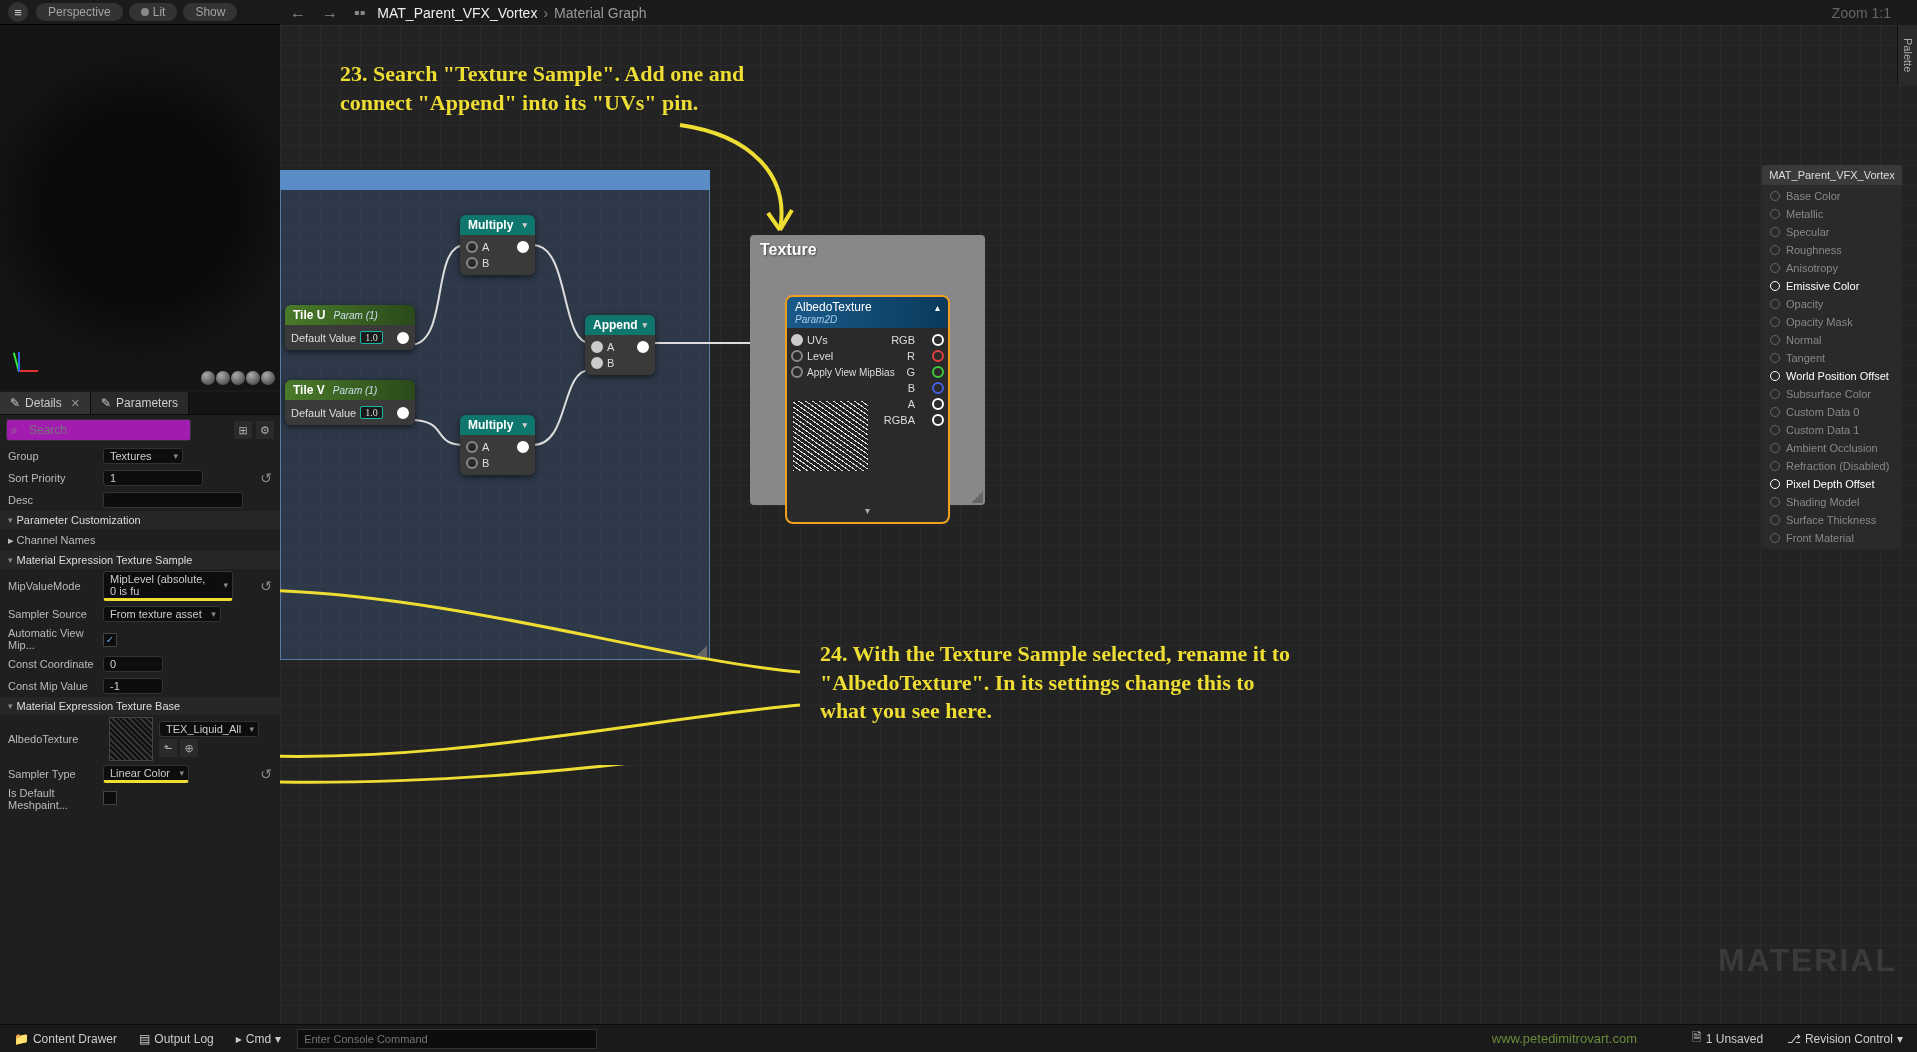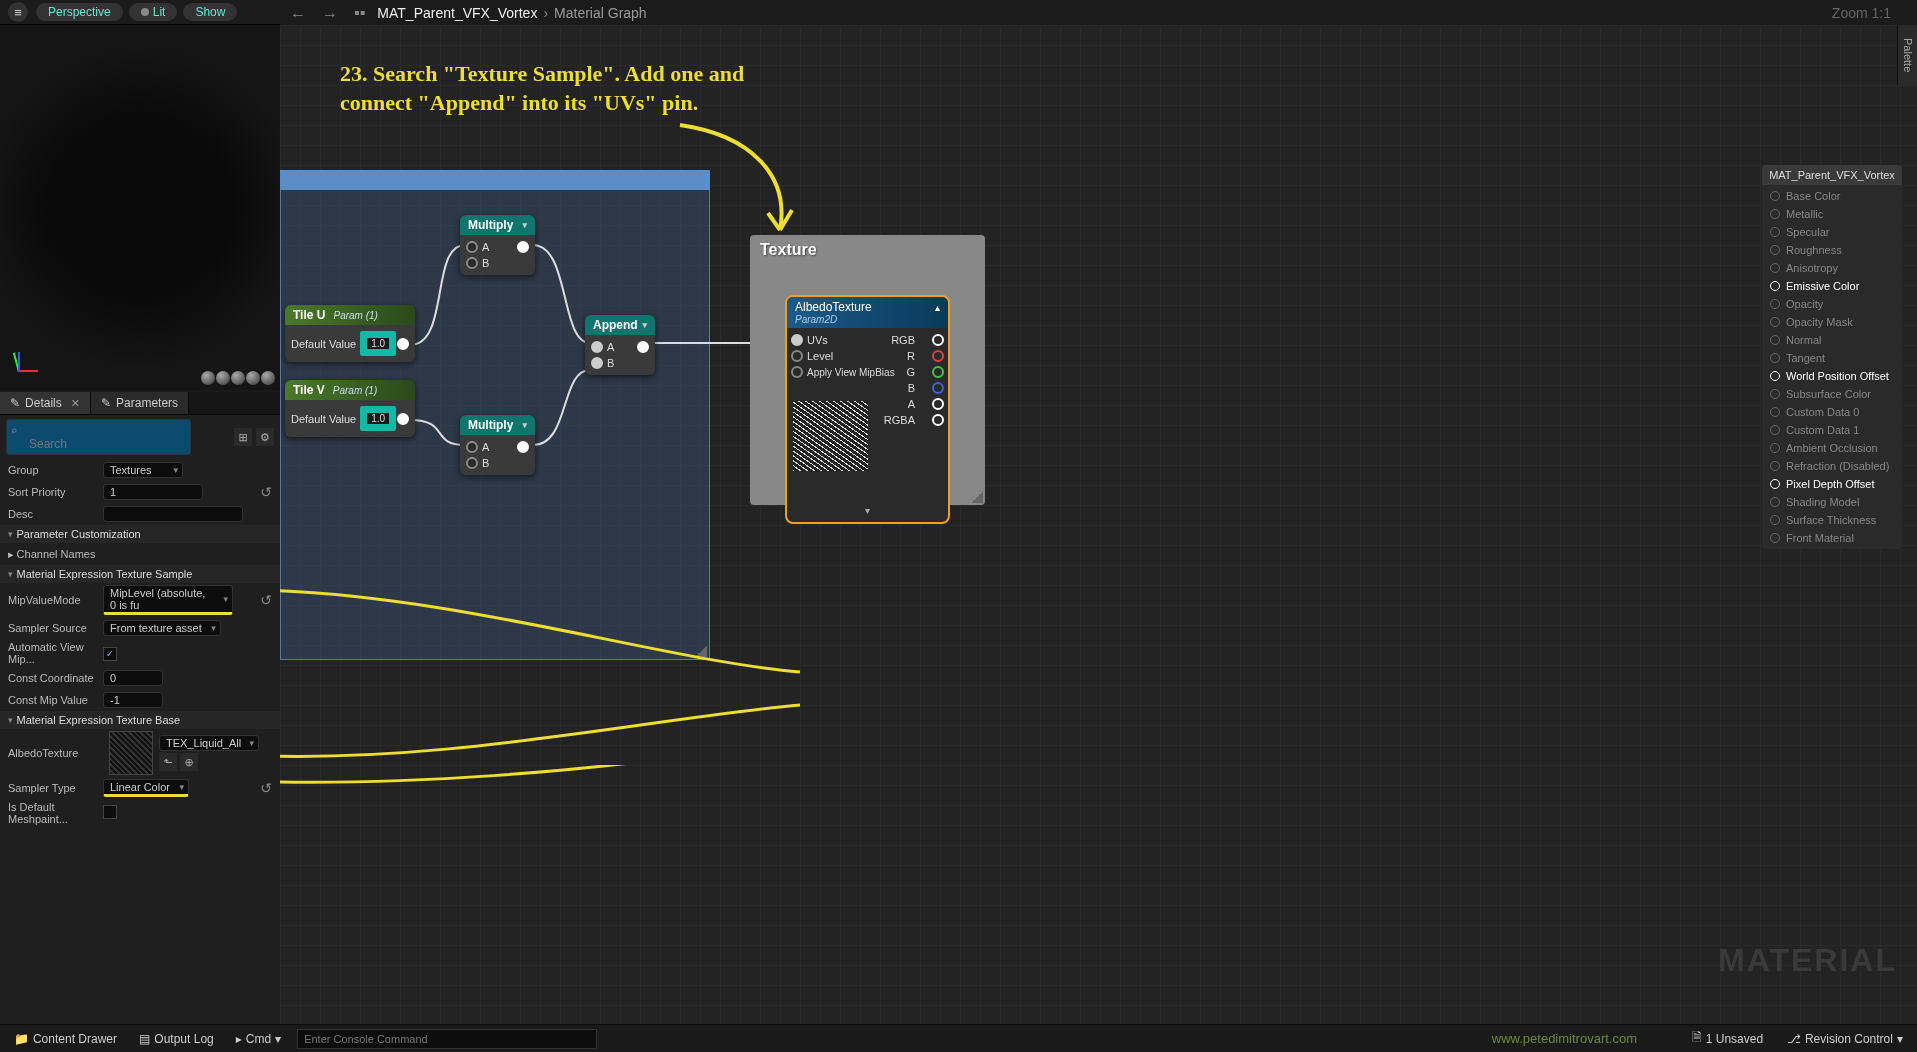--- a/index.html
+++ b/index.html
@@ -1,40 +1,40 @@
 <!DOCTYPE html>
 <html><head>
 <meta charset="utf-8">
 <style>
 * { margin: 0; padding: 0; box-sizing: border-box; font-family: Arial, Helvetica, sans-serif; }
 body { background: #1a1a1a; color: #ccc; width: 1917px; height: 1052px; overflow: hidden; position: relative; font-size: 13px; }
 
 
 .top-toolbar { position: absolute; top: 0; left: 0; right: 0; height: 25px; background: #1b1b1b; display: flex; align-items: center; padding: 0 8px; border-bottom: 1px solid #000; }
-.pill { background: #333; border-radius: 12px; padding: 2px 12px; margin-right: 6px; font-size: 12px; color: #5eead4; display: flex; align-items: center; gap: 4px; }
+.pill { background: #333; border-radius: 12px; padding: 2px 12px; margin-right: 6px; font-size: 12px; color: #a3a3a3; display: flex; align-items: center; gap: 4px; }
 .hamburger { width: 20px; height: 20px; background: #333; border-radius: 50%; display: flex; align-items: center; justify-content: center; margin-right: 8px; }
 .vp-dot { width: 8px; height: 8px; border-radius: 50%; background: #888; }
 
 
 .viewport3d { position: absolute; top: 25px; left: 0; width: 280px; height: 365px; background: radial-gradient(circle at 50% 50%, #0a0a0a 40%, #151515 70%); }
 .axis-gizmo { position: absolute; bottom: 10px; left: 10px; width: 40px; height: 40px; }
 .axis-x { position: absolute; bottom: 8px; left: 8px; width: 20px; height: 2px; background: #e83030; }
 .axis-y { position: absolute; bottom: 8px; left: 8px; width: 2px; height: 20px; background: #30e830; transform: rotate(-15deg); transform-origin: bottom; }
 .axis-z { position: absolute; bottom: 8px; left: 8px; width: 2px; height: 20px; background: #3060e8; }
 .shading-balls { position: absolute; bottom: 5px; right: 5px; display: flex; gap: 1px; }
 .ball { width: 14px; height: 14px; border-radius: 50%; background: radial-gradient(circle at 35% 30%, #aaa, #333); }
 
 
 .details-panel { position: absolute; top: 392px; left: 0; width: 280px; bottom: 28px; background: #1f1f1f; overflow: hidden; }
 .panel-tabs { display: flex; background: #151515; border-bottom: 1px solid #0a0a0a; }
 .panel-tab { padding: 4px 10px; background: #2a2a2a; border-right: 1px solid #0a0a0a; font-size: 12px; display: flex; align-items: center; gap: 5px; }
 .panel-tab.active { background: #333; }
 .close-x { color: #999; font-size: 11px; margin-left: 4px; }
 .search-row { display: flex; align-items: center; padding: 4px 6px; gap: 4px; }
-.search-input { flex: 1; background: #0c4a6e; border: 1px solid #333; border-radius: 3px; padding: 17px 6px 3px 22px; color: #ccc; font-size: 12px; }
+.search-input { flex: 1; background: #a21caf; border: 1px solid #333; border-radius: 3px; padding: 3px 6px 3px 22px; color: #ccc; font-size: 12px; }
 .search-wrap { position: relative; flex: 1; }
 .search-wrap .mag { position: absolute; left: 5px; top: 4px; color: #888; font-size: 12px; }
 .icon-btn { width: 18px; height: 18px; background: #2a2a2a; display: flex; align-items: center; justify-content: center; font-size: 11px; color: #aaa; }
 
 .prop-row { display: flex; align-items: center; padding: 2px 8px; min-height: 22px; }
 .prop-label { width: 95px; font-size: 11px; color: #bbb; }
 .prop-value { flex: 1; }
 .prop-select { background: #0d0d0d; border: 1px solid #333; color: #ccc; padding: 1px 18px 1px 6px; font-size: 11px; border-radius: 3px; position: relative; display: inline-flex; align-items: center; min-width: 80px; }
 .prop-select::after { content: '▾'; position: absolute; right: 4px; color: #888; font-size: 9px; }
 .prop-input { background: #0d0d0d; border: 1px solid #333; color: #ccc; padding: 1px 6px; font-size: 11px; border-radius: 3px; width: 100px; }
@@ -73,21 +73,21 @@
 .pin { width: 12px; height: 12px; border-radius: 50%; border: 2px solid #888; background: #2a2a2a; }
 .pin.filled { background: #ccc; border-color: #ccc; }
 .pin.red { border-color: #e04040; }
 .pin.green { border-color: #40c840; }
 .pin.blue { border-color: #4060e0; }
 .pin.white { border-color: #fff; }
 .pin.out { background: #fff; border-color: #fff; }
 .title-green { background: linear-gradient(90deg, #4a7a2a, #2a4a1a); }
 .title-dark { background: #0f766e; }
 .caret { font-size: 9px; color: #ccc; margin-left: auto; }
-.val-box { background: #1a1a1a; border: 7px solid #14b8a6; padding: 0 4px; font-size: 10px; border-radius: 2px; }
+.val-box { background: #1a1a1a; border: 1px solid #14b8a6; padding: 0 4px; font-size: 10px; border-radius: 2px; font-family: Liberation Serif, serif; }
 
 
 .comment-box { position: absolute; background: #888; border-radius: 4px; }
 .comment-title { padding: 6px 10px; font-size: 16px; font-weight: bold; color: #fff; text-shadow: 1px 1px 2px #444; }
 .resize { position: absolute; bottom: 2px; right: 2px; width: 12px; height: 12px; background: linear-gradient(135deg, transparent 50%, #666 50%); }
 
 .tex-node { position: absolute; border: 2px solid #f0a020; border-radius: 8px; background: #2a2a2a; overflow: hidden; }
 .tex-node-title { background: linear-gradient(90deg, #1a5a8a, #0a3a5a); padding: 3px 8px; font-size: 12px; color: #fff; }
 .tex-node-sub { font-size: 10px; font-style: italic; color: #ace; }
 .tex-node-body { padding: 4px; }
@@ -427,20 +427,21 @@
           </span>
         </div>
       <div class="tex-preview" style="position:absolute;left:6px;top:100px;width:75px;height:70px"></div>
       <div style="height:75px"></div>
       <div class="collapse-caret">▾</div>
     </div>
   </div>
 
 
   <div class="annotation" style="left:60px;top:35px;width:420px">23. Search "Texture Sample". Add one and connect "Append" into its "UVs" pin.</div>
+  <div class="annotation" style="left:540px;top:615px;width:480px">24. With the Texture Sample selected, rename it to "AlbedoTexture". In its settings change this to what you see here.</div>
 
   <svg class="arrow-svg" style="left:390px;top:80px;width:150px;height:140px">
     <path d="M 10 20 C 80 30 120 70 110 125" stroke="#eedd33" stroke-width="4" fill="none"></path>
     <path d="M 110 125 L 98 108 M 110 125 L 122 105" stroke="#eedd33" stroke-width="4" fill="none"></path>
   </svg>
   <svg class="arrow-svg" style="left:-20px;top:555px;width:560px;height:120px">
     <path d="M 0 10 C 200 15 400 80 540 92" stroke="#eedd33" stroke-width="3" fill="none"></path>
   </svg>
   <svg class="arrow-svg" style="left:-40px;top:670px;width:580px;height:80px">
     <path d="M 0 60 C 200 70 400 25 560 10" stroke="#eedd33" stroke-width="3" fill="none"></path>

